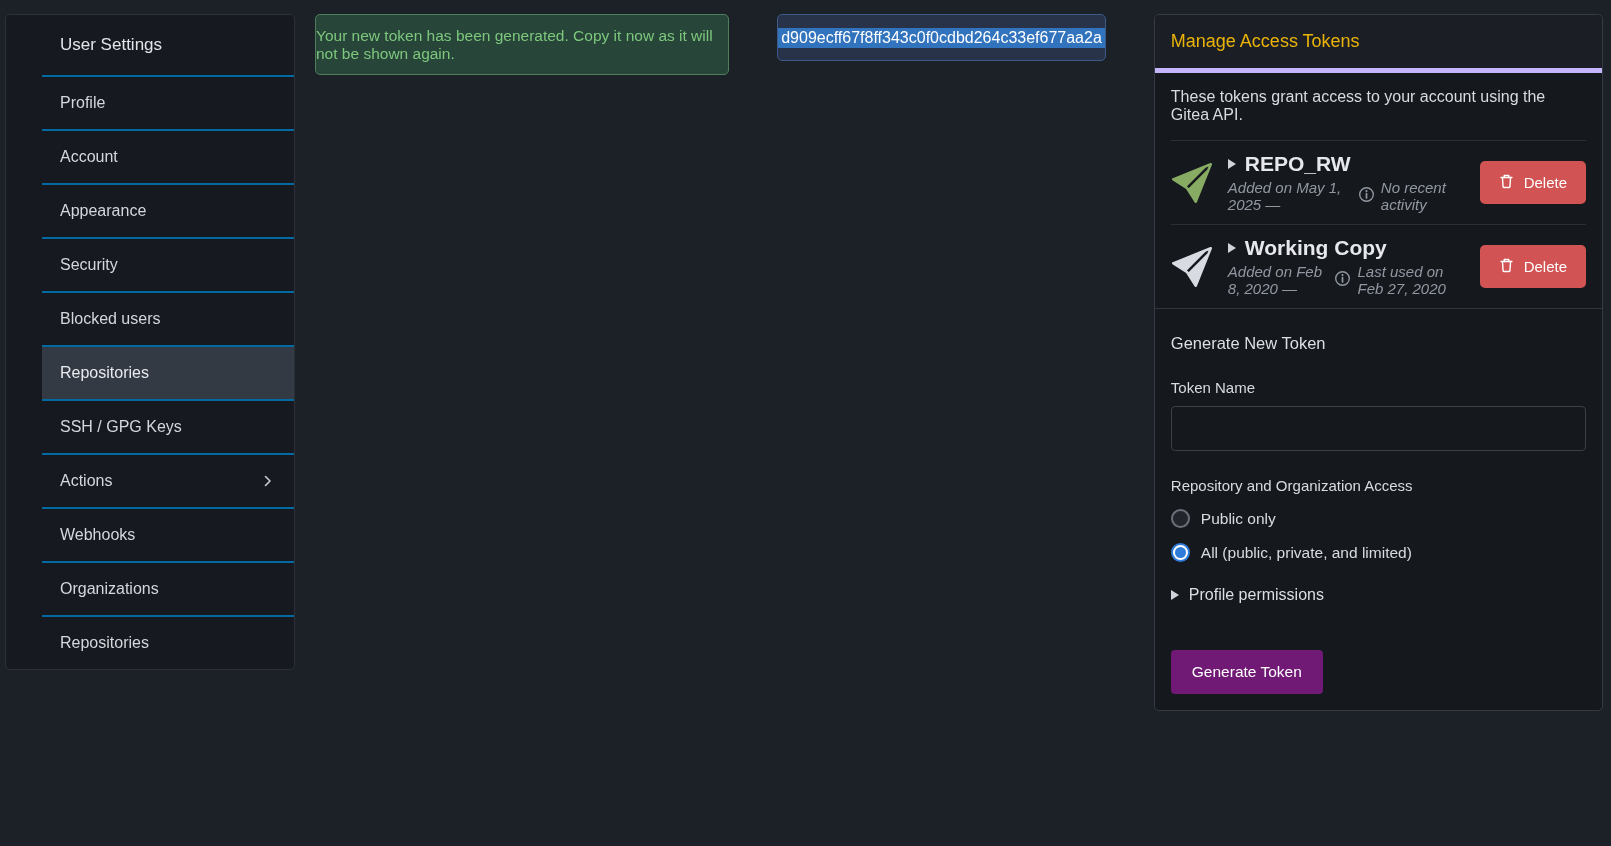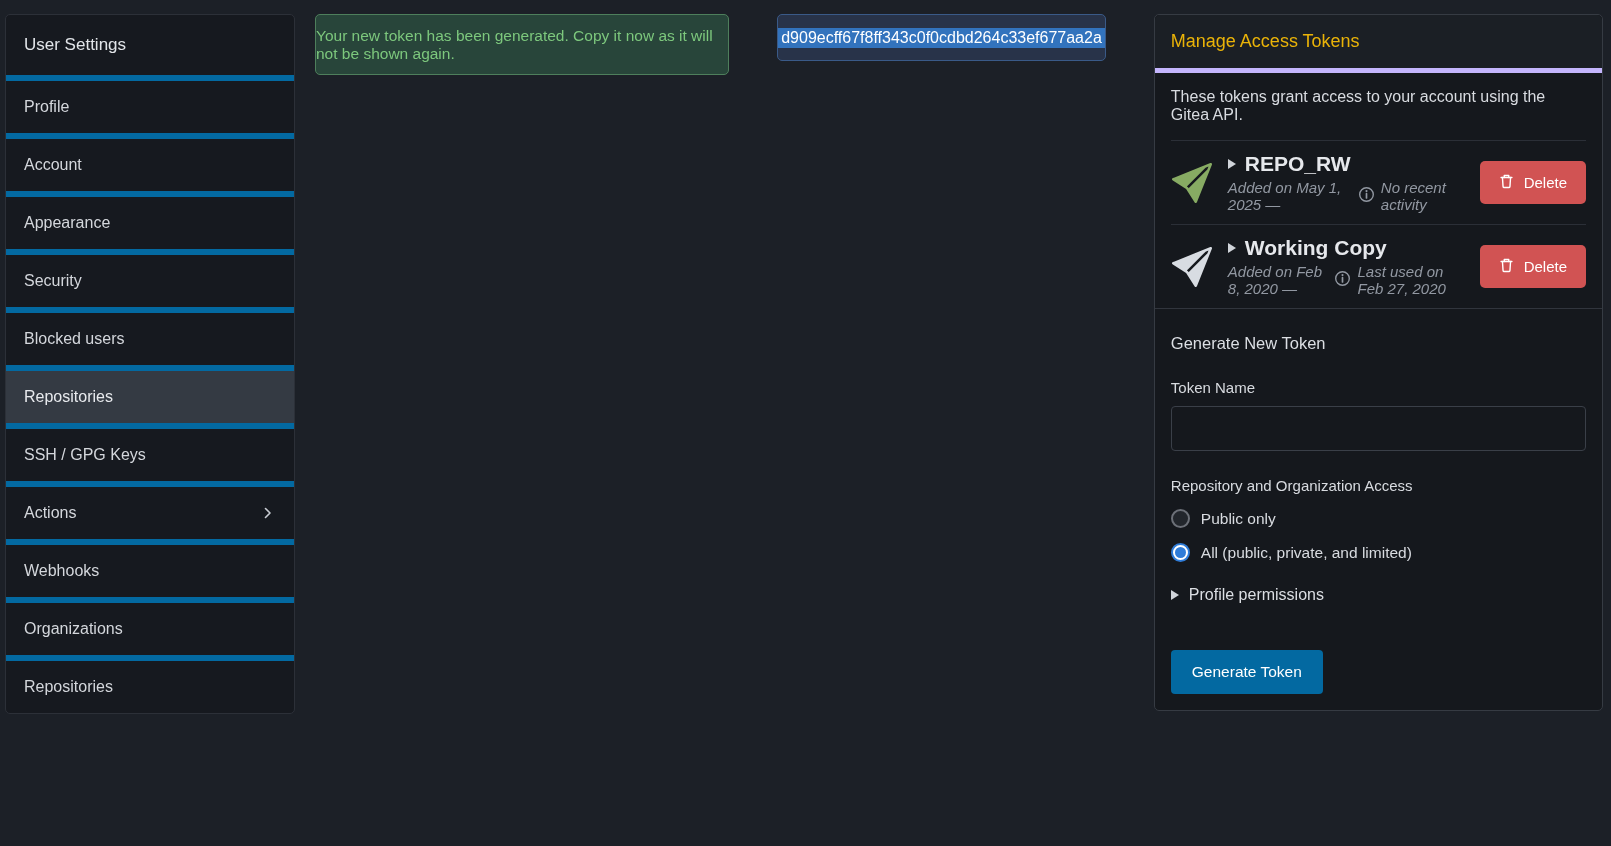--- a/index.html
+++ b/index.html
@@ -13,25 +13,26 @@
   }
   .layout { display:flex; gap:20px; padding:14px 8px 0 5px; }
 
   
   .sidebar {
     width:290px; flex:0 0 290px;
     background:#16191f;
     border:1px solid #2c3038;
     border-radius:5px;
     height:fit-content;
+    padding-left:36px;
   }
   .sb-title { padding:20px 18px; font-size:17px; color:#e2e5e9; }
   .sb-item {
     padding:17px 18px; font-size:16px; color:#d4d7dc;
-    border-top:6px solid #0369a1;
+    border-top:2px solid #0369a1;
     display:flex; justify-content:space-between; align-items:center;
     cursor:pointer;
   }
   .sb-item.active { background:#343a43; color:#e8eaee; }
   .sb-item:first-of-type {}
   .chev svg { display:block; }
 
   
   .main { flex:1 1 auto; max-width:1288px; display:flex; flex-direction:row;gap:48px; }
 
@@ -88,21 +89,21 @@
     background:transparent; border:1px solid #3a3f48; border-radius:4px;
     color:#dcdfe4; font-size:16px; font-family:inherit; padding:0 12px;
   }
   .radio-row { display:flex; align-items:center; gap:11px; margin-top:15px; font-size:15.5px; color:#d8dbe0; cursor:pointer; }
   .radio { width:19px; height:19px; border-radius:50%; flex:0 0 19px; }
   .radio.unchecked { border:2px solid #6c7078; background:#22262c; }
   .radio.checked { border:2px solid #2f7cd8; background:#ffffff; position:relative; }
   .radio.checked::after { content:""; position:absolute; inset:2px; border-radius:50%; background:#2f7cd8; }
   .select-perms { margin-top:24px; display:flex; align-items:center; gap:10px; font-size:16px; color:#dcdfe4; cursor:pointer; }
   .generate-btn {
-    margin-top:46px; background:#0369a1; color:#ffffff; border:none; border-radius:4px;
+    margin-top:46px; background:#701a75; color:#ffffff; border:none; border-radius:4px;
     padding:13px 21px; font-size:15.5px; font-family:inherit; cursor:pointer;
   }
 </style>
 </head>
 <body>
 
 <div class="layout">
 
   <nav class="sidebar">
     <div class="sb-title">User Settings</div>

